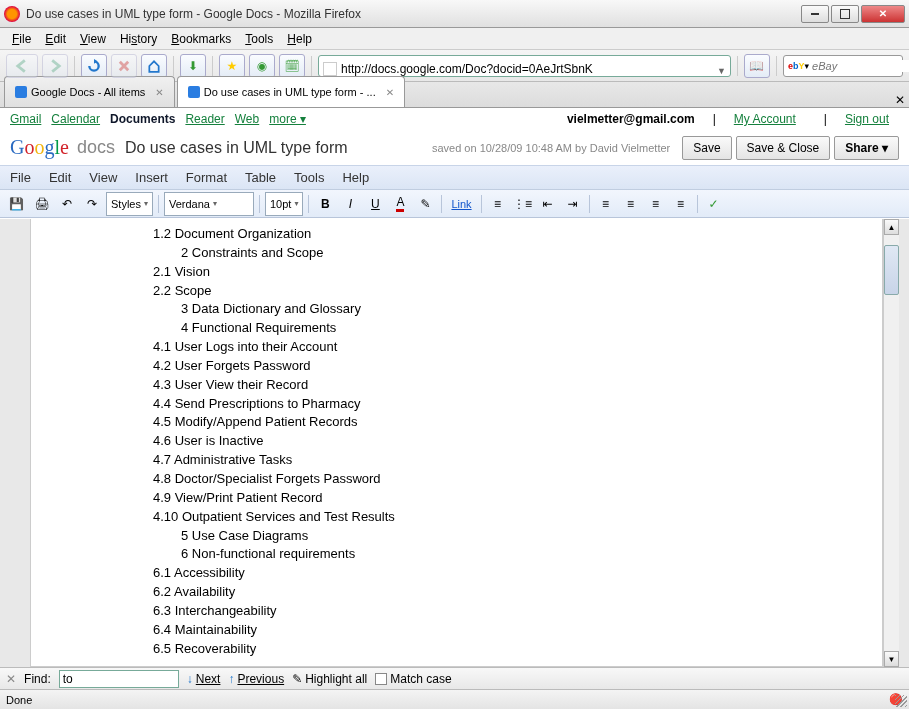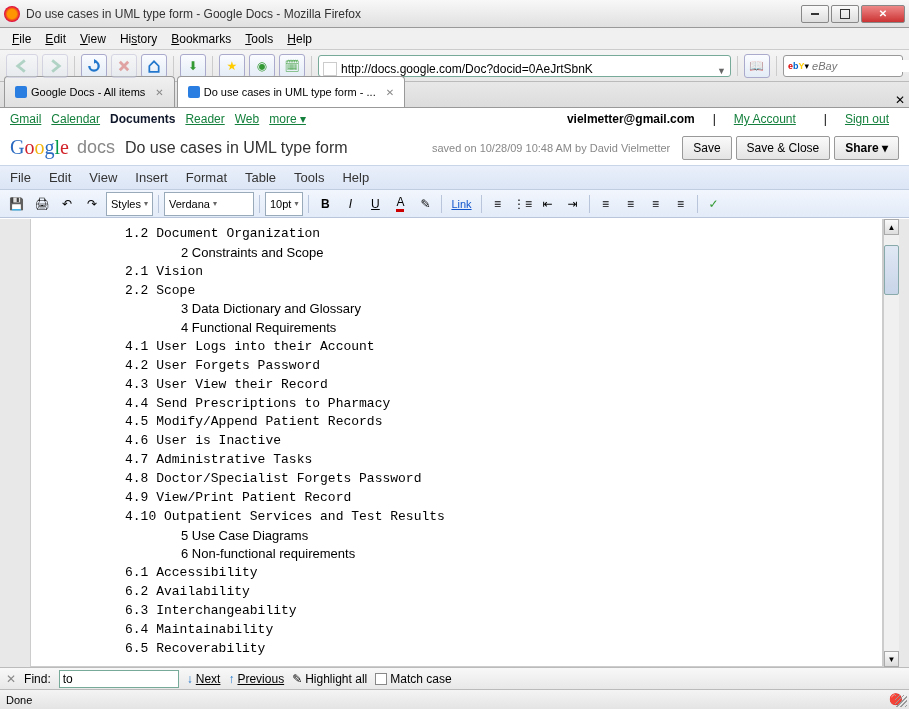--- a/index.html
+++ b/index.html
@@ -73,21 +73,21 @@
 .docarea { position: absolute; top: 219px; bottom: 42px; left: 0; right: 0; display: flex; }
 .docpad { width: 30px; background: #e8e8e8; }
 .docscroll { flex: 1; overflow: hidden; background: #fff; position: relative; border: 1px solid #ccc; border-top: none; }
 .scrollbar { width: 16px; background: #f0f0f0; border-left: 1px solid #ccc; display: flex; flex-direction: column; }
 .sbarrow { height: 16px; background: linear-gradient(#fafafa,#ddd); border: 1px solid #aaa; display: flex; align-items: center; justify-content: center; font-size: 8px; }
 .sbtrack { flex: 1; position: relative; }
 .sbthumb { position: absolute; top: 10px; width: 100%; height: 50px; background: linear-gradient(#e0e8f4,#c8d4e8); border: 1px solid #8aa; border-radius: 2px; }
 
 .content { padding: 6px 10px; font-family: Verdana, sans-serif; font-size: 13px; color: #000; line-height: 1.45; }
 .content .l0 { margin-left: 140px; }
-.content .l1 { margin-left: 84px; font-family: Liberation Mono, monospace; }
+.content .l1 { margin-left: 112px; }
 
 
 .findbar { position: absolute; bottom: 20px; left: 0; right: 0; height: 22px; background: linear-gradient(#f8f8f8,#e8e8e8); border-top: 1px solid #bbb; display: flex; align-items: center; padding: 0 6px; gap: 8px; font-size: 12px; }
 .findbar .xb { color: #888; }
 .findbar input { width: 120px; border: 1px solid #7a9; padding: 1px 3px; font-size: 12px; }
 .findbar .fbtn { display: flex; align-items: center; gap: 3px; }
 .findbar .arrow { font-size: 12px; }
 .checkbox { width: 12px; height: 12px; border: 1px solid #888; background: #fff; display: inline-block; }
 
 

